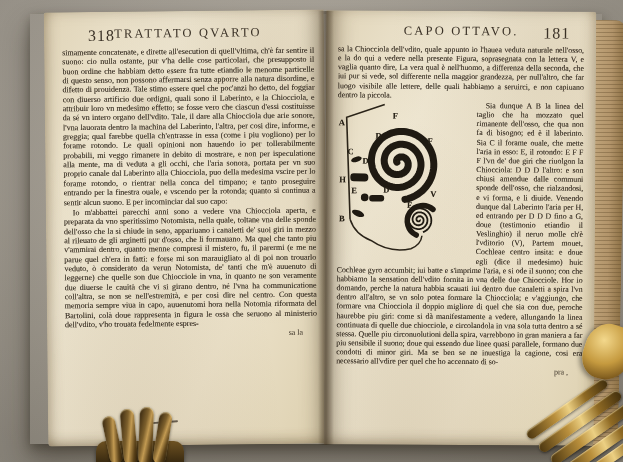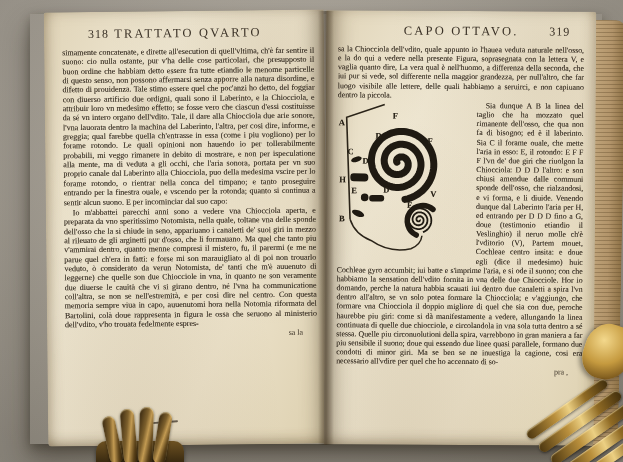--- a/index.html
+++ b/index.html
@@ -34,21 +34,21 @@
     box-shadow:inset -16px 0 20px -10px rgba(60,45,25,.55), inset 10px 0 14px -8px rgba(95,75,45,.45), inset 0 -10px 14px -8px rgba(95,75,45,.40);}
   .page.right{left:325px; width:270px; transform:rotate(.35deg); border-radius:0 3px 4px 0;
     box-shadow:inset 18px 0 22px -12px rgba(60,45,25,.6), inset -10px 0 14px -8px rgba(110,88,55,.45), inset 0 -10px 14px -8px rgba(95,75,45,.40);}
   .gutter{position:absolute; left:318px; top:11px; width:16px; height:434px;
     background:linear-gradient(90deg, rgba(40,28,12,0), rgba(40,28,12,.45) 50%, rgba(40,28,12,0));}
   
   .inner{position:absolute; inset:0; padding:13px 12px 0 12px; color:#3a3126;}
   .page.left .inner{padding:15px 10px 0 18px;}
   .header{position:relative; height:17px; margin-bottom:4px; font-size:12.5px; letter-spacing:2.2px; white-space:nowrap;}
   .header .title{position:absolute; left:0; right:0; text-align:center;}
-  .header .pnum{position:absolute; font-size:12px; letter-spacing:1px;}
+  .header .pnum{position:absolute; font-size:16px; letter-spacing:1px;}
   .page.left .pnum{left:26px;}
   .page.right .pnum{right:14px;}
   .body{font-size:8px; line-height:9.35px; text-align:justify; text-justify:inter-word;
         color:#3b3227; text-shadow:0 0 .4px rgba(59,50,39,.55);}
   .page.right .body{font-size:7.8px; line-height:9.15px;}
   .para{margin:0 0 1px 0;}
   .para.indent{text-indent:9px;}
   .catchword{text-align:right; font-size:8px; margin-top:1px; padding-right:14px;}
   .dash{position:absolute; left:100px; bottom:22px; width:30px; height:2px; background:#4a4032; transform:rotate(-4deg); border-radius:2px; opacity:.8;}
   
@@ -93,21 +93,21 @@
       <div class="catchword">sa la</div>
       <div class="dash"></div>
     </div>
   </div>
 
   <div class="page right">
 
     <div class="inner">
       <div class="header">
         <span class="title">CAPO OTTAVO.</span>
-        <span class="pnum">319</span>
+        <span class="pnum">181</span>
       </div>
       <div class="body">
         <p class="para">sa la Chiocciola dell'vdito, quale appunto io l'hauea veduta naturale nell'osso, e la do qui a vedere nella presente Figura, soprasegnata con la lettera V, e vaglia quanto dire, La vera qual è nell'huomo, a differenza della seconda, che iui pur si vede, sol differente nella maggior grandezza, per null'altro, che far luogo visibile alle lettere, delle quali habbiamo a seruirci, e non capiuano dentro la piccola.</p>
         <div class="figure">
           <svg viewBox="0 0 132 154">
 
             <path d="M47,3 L9,16 L13,118" fill="none" stroke="#2a2318" stroke-width="1.6"></path>
             <path d="M13,118 Q18,133 34,139 Q53,152 74,147 Q84,143 85,134" fill="none" stroke="#2a2318" stroke-width="1.5"></path>
 
             <path id="bigSpiral" fill="none" stroke="#1f1a12" stroke-width="7" stroke-linecap="round" d="M59.5,60.6L59.4,60.4L59.3,60.1L59.2,59.9L59.2,59.6L59.2,59.3L59.2,59.0L59.2,58.7L59.3,58.4L59.4,58.0L59.6,57.7L59.7,57.4L59.9,57.1L60.2,56.8L60.5,56.5L60.8,56.3L61.1,56.1L61.5,55.8L61.9,55.7L62.3,55.5L62.7,55.4L63.2,55.3L63.7,55.3L64.2,55.3L64.7,55.3L65.2,55.4L65.7,55.5L66.2,55.7L66.7,55.9L67.2,56.2L67.7,56.5L68.1,56.9L68.6,57.3L69.0,57.7L69.4,58.2L69.7,58.7L70.0,59.3L70.3,59.9L70.5,60.5L70.7,61.2L70.8,61.9L70.8,62.6L70.8,63.3L70.8,64.0L70.7,64.8L70.5,65.5L70.3,66.2L70.0,66.9L69.6,67.6L69.2,68.3L68.7,69.0L68.1,69.6L67.5,70.2L66.9,70.7L66.2,71.2L65.4,71.7L64.7,72.0L63.8,72.4L62.9,72.6L62.1,72.8L61.1,73.0L60.2,73.0L59.2,73.0L58.3,72.9L57.3,72.7L56.3,72.5L55.4,72.1L54.5,71.7L53.6,71.2L52.7,70.7L51.9,70.0L51.1,69.3L50.3,68.5L49.6,67.7L49.0,66.8L48.5,65.8L48.0,64.8L47.6,63.7L47.3,62.6L47.0,61.5L46.9,60.3L46.8,59.1L46.8,58.0L47.0,56.8L47.2,55.6L47.5,54.4L47.9,53.2L48.4,52.0L49.0,50.9L49.7,49.9L50.5,48.8L51.4,47.9L52.4,46.9L53.4,46.1L54.5,45.3L55.7,44.7L56.9,44.1L58.2,43.6L59.5,43.2L60.9,42.9L62.3,42.7L63.7,42.6L65.1,42.6L66.6,42.8L68.0,43.0L69.5,43.4L70.9,43.9L72.2,44.5L73.6,45.2L74.9,46.0L76.1,47.0L77.2,48.0L78.3,49.1L79.3,50.3L80.2,51.6L81.1,53.0L81.8,54.4L82.4,55.9L82.9,57.5L83.2,59.1L83.5,60.7L83.6,62.4L83.6,64.1L83.4,65.8L83.1,67.4L82.7,69.1L82.2,70.7L81.5,72.4L80.7,73.9L79.8,75.4L78.7,76.8L77.6,78.2L76.3,79.5L74.9,80.7L73.4,81.7L71.9,82.7L70.2,83.5L68.5,84.3L66.7,84.9L64.9,85.3L63.0,85.6L61.1,85.8L59.2,85.8L57.3,85.7L55.3,85.4L53.4,84.9L51.5,84.3L49.7,83.6L47.9,82.7L46.2,81.7L44.5,80.5L43.0,79.2L41.5,77.8L40.1,76.3L38.9,74.6L37.8,72.9L36.8,71.0L35.9,69.1L35.2,67.1L34.7,65.1L34.3,62.9L34.0,60.8L34.0,58.6L34.1,56.5L34.4,54.3L34.8,52.1L35.4,50.0L36.2,47.9L37.2,45.9L38.3,43.9L39.6,42.1L41.0,40.3L42.5,38.6L44.2,37.0L46.0,35.6L48.0,34.3L50.0,33.2L52.1,32.2L54.3,31.3L56.6,30.7L59.0,30.2L61.3,29.9L63.7,29.8L66.2,29.8L68.6,30.1L71.0,30.6L73.4,31.2L75.7,32.0L78.0,33.0L80.2,34.2L82.3,35.5L84.3,37.1L86.2,38.7L87.9,40.6L89.6,42.6L91.0,44.7L92.4,46.9L93.5,49.2L94.5,51.6L95.3,54.1L95.8,56.7L96.2,59.3L96.4,61.9L96.4,64.6L96.2,67.3L95.7,69.9L95.1,72.5L94.3,75.1L93.2,77.6L92.0,80.1L90.5,82.4L88.9,84.7L87.1,86.8L85.2,88.8L83.1,90.6L80.8,92.3L78.4,93.8L75.9,95.1L73.3,96.2L70.6,97.1L67.8,97.8"></path>

